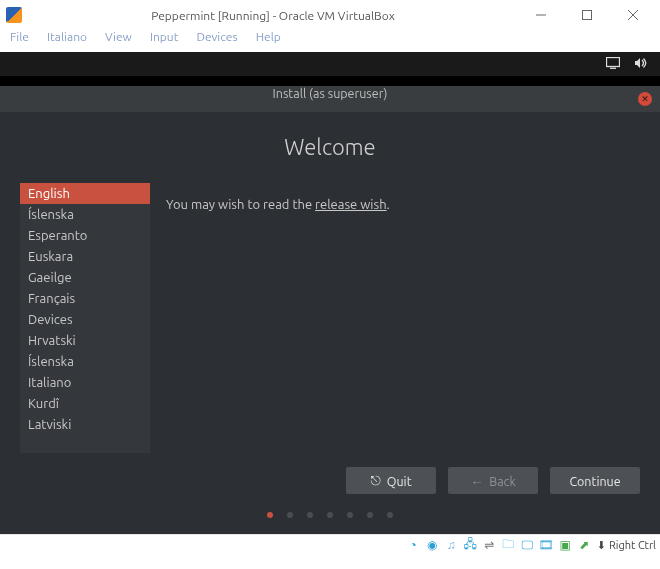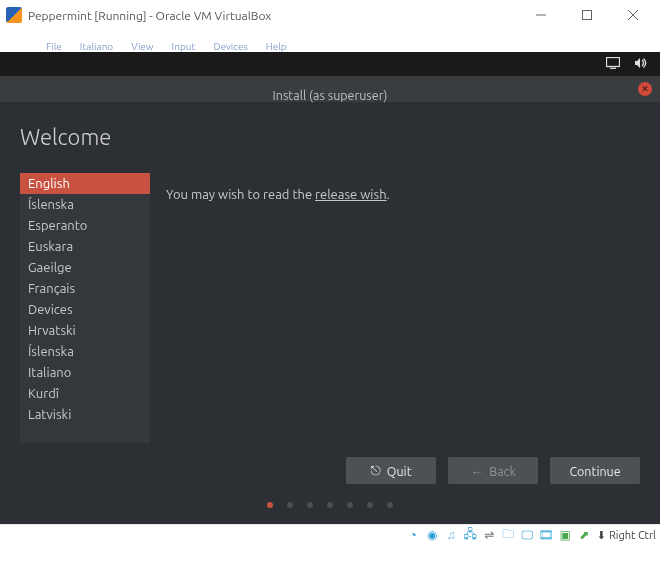--- a/index.html
+++ b/index.html
@@ -1,61 +1,61 @@
 <!DOCTYPE html>
 <html><head>
 <meta charset="utf-8">
 <style>
   * { box-sizing: border-box; margin: 0; padding: 0; font-family: "Segoe UI", Ubuntu, Cantarell, sans-serif; }
   body { width: 660px; height: 569px; background: #fff; overflow: hidden; }
 
   
   .host-titlebar {
     height: 30px; display: flex; align-items: center;
-    padding: 0 4px 0 6px; background: #fff; color: #555; font-size: 12px;
+    padding: 0 4px 0 6px; background: #fff; color: #555; font-size: 12px; text-align: center;
   }
   .host-titlebar .app-icon {
     width: 16px; height: 16px; margin-right: 6px;
     background: linear-gradient(135deg,#2a63b3 50%,#f7941d 50%); border-radius: 2px;
   }
   .host-titlebar .title { flex: 1; color: #555; }
   .host-controls { display: flex; gap: 0; }
   .host-btn { width: 46px; height: 30px; display:flex; align-items:center; justify-content:center; color:#666; font-size:13px; }
   .host-btn svg { stroke:#666; fill:none; }
 
   .host-menubar {
-    height: 22px; display:flex; align-items:flex-end; gap:18px;
-    padding: 0 10px; background:#fff; color:#8aa0c8; font-size:10px;margin-left:36px;
+    height: 22px; display:flex; align-items:flex-start; gap:18px;
+    padding: 0 10px; background:#fff; color:#8aa0c8; font-size:12px;
   }
 
   
   .guest {
     width: 660px; background:#000; display:flex; flex-direction:column;
   }
   .guest-topbar {
     height: 24px; background:#1a1a1a; display:flex; justify-content:flex-end;
     align-items:center; gap:14px; padding:0 12px;
   }
   .guest-topbar .icon { color:#ddd; font-size:13px; }
 
   .dialog-title {
     height: 26px; background:#393d40; color:#bfbfbf; font-size:12.5px;
-    display:flex; align-items:flex-end; justify-content:center; position:relative;
+    display:flex; align-items:flex-start; justify-content:center; position:relative;margin-top:10px;
   }
   .dialog-close {
     position:absolute; right:8px; top:50%; transform:translateY(-50%);
     width:14px; height:14px; border-radius:50%; background:#d24a3a;
     display:flex; align-items:center; justify-content:center; color:#2a1a18; font-size:9px;
   }
 
   .dialog-body {
     background:#2c2f33; color:#d7d7d7; padding: 0 0 10px 0;
     display:flex; flex-direction:column; height: 422px;
   }
-  .welcome { font-size:22px; font-weight:300; color:#cfcfcf; padding:22px 20px 24px 20px; }
+  .welcome { font-size:22px; font-weight:300; color:#cfcfcf; padding:22px 20px 24px 20px;text-align:center; }
 
   .content { flex:1; display:flex; padding:0 20px; gap:16px; }
   .lang-list {
     width:130px; background:#34373c; font-size:13px; color:#c8c8c8;
     overflow:hidden;
   }
   .lang-item { padding:2px 8px 3px 8px; line-height:16px; cursor:default; }
   .lang-item.selected { background:#c8513f; color:#fff; }
 
   .note-area { flex:1; font-size:13px; color:#c8c8c8; padding-top:14px; }

